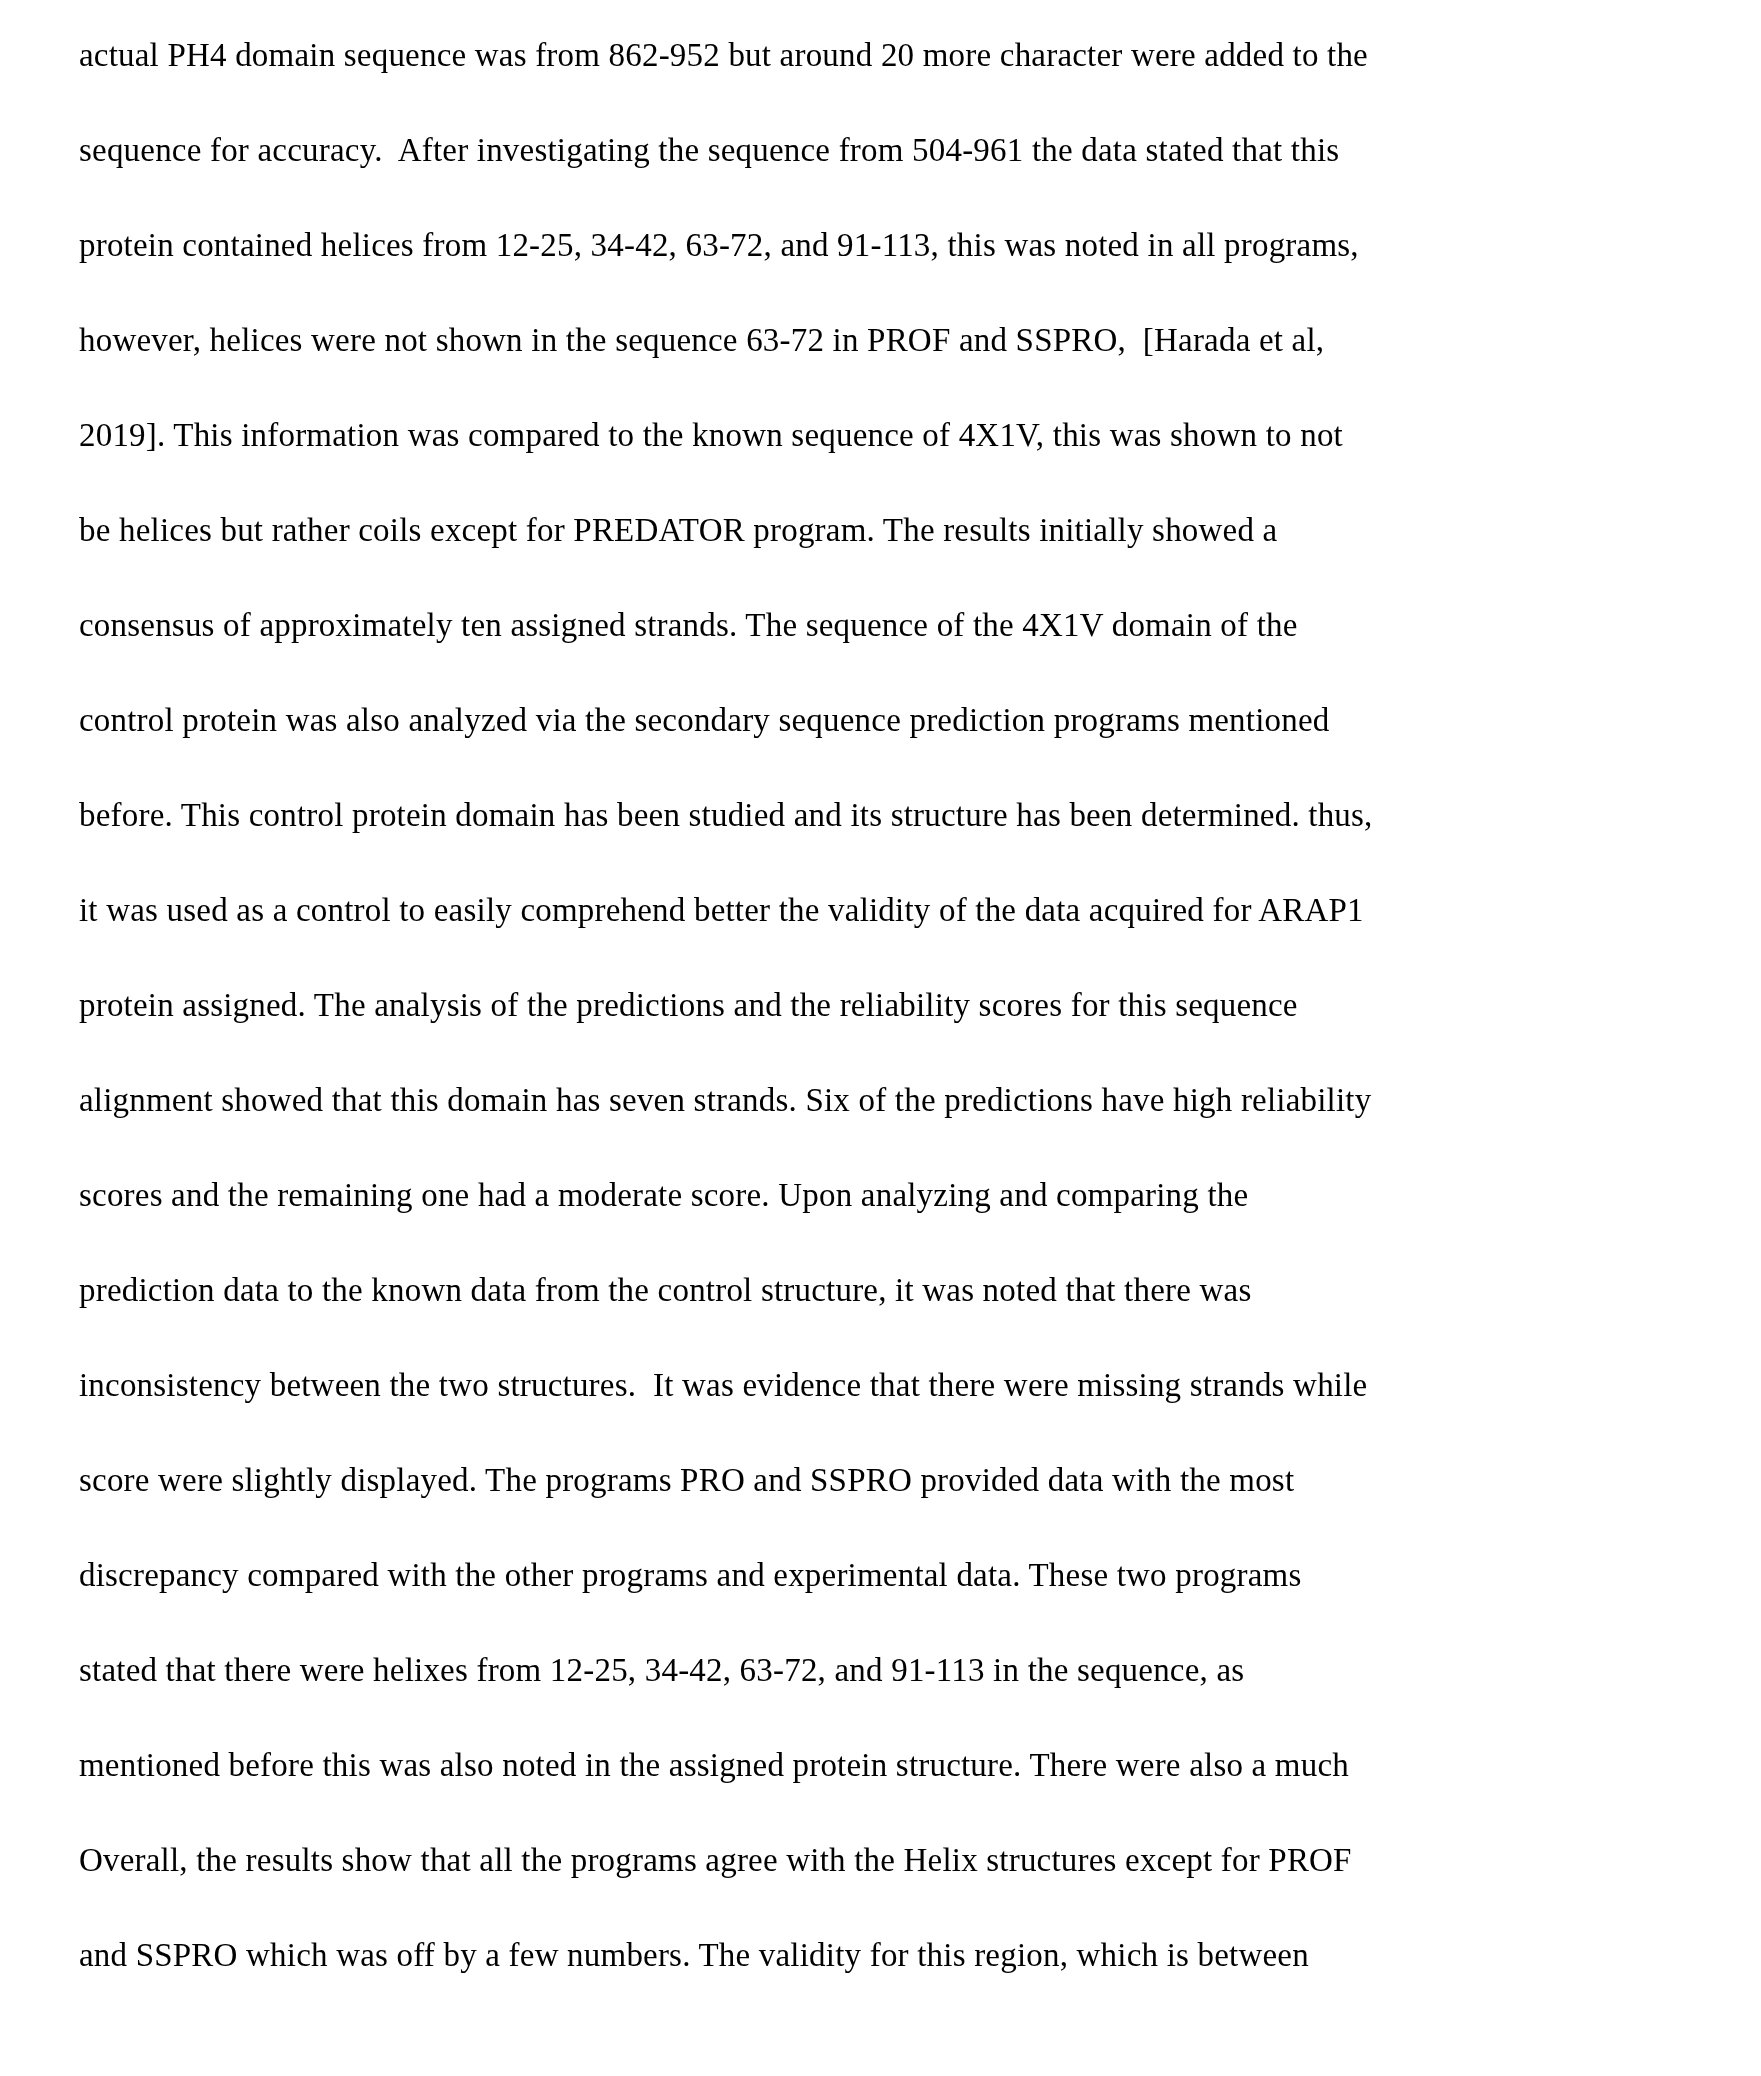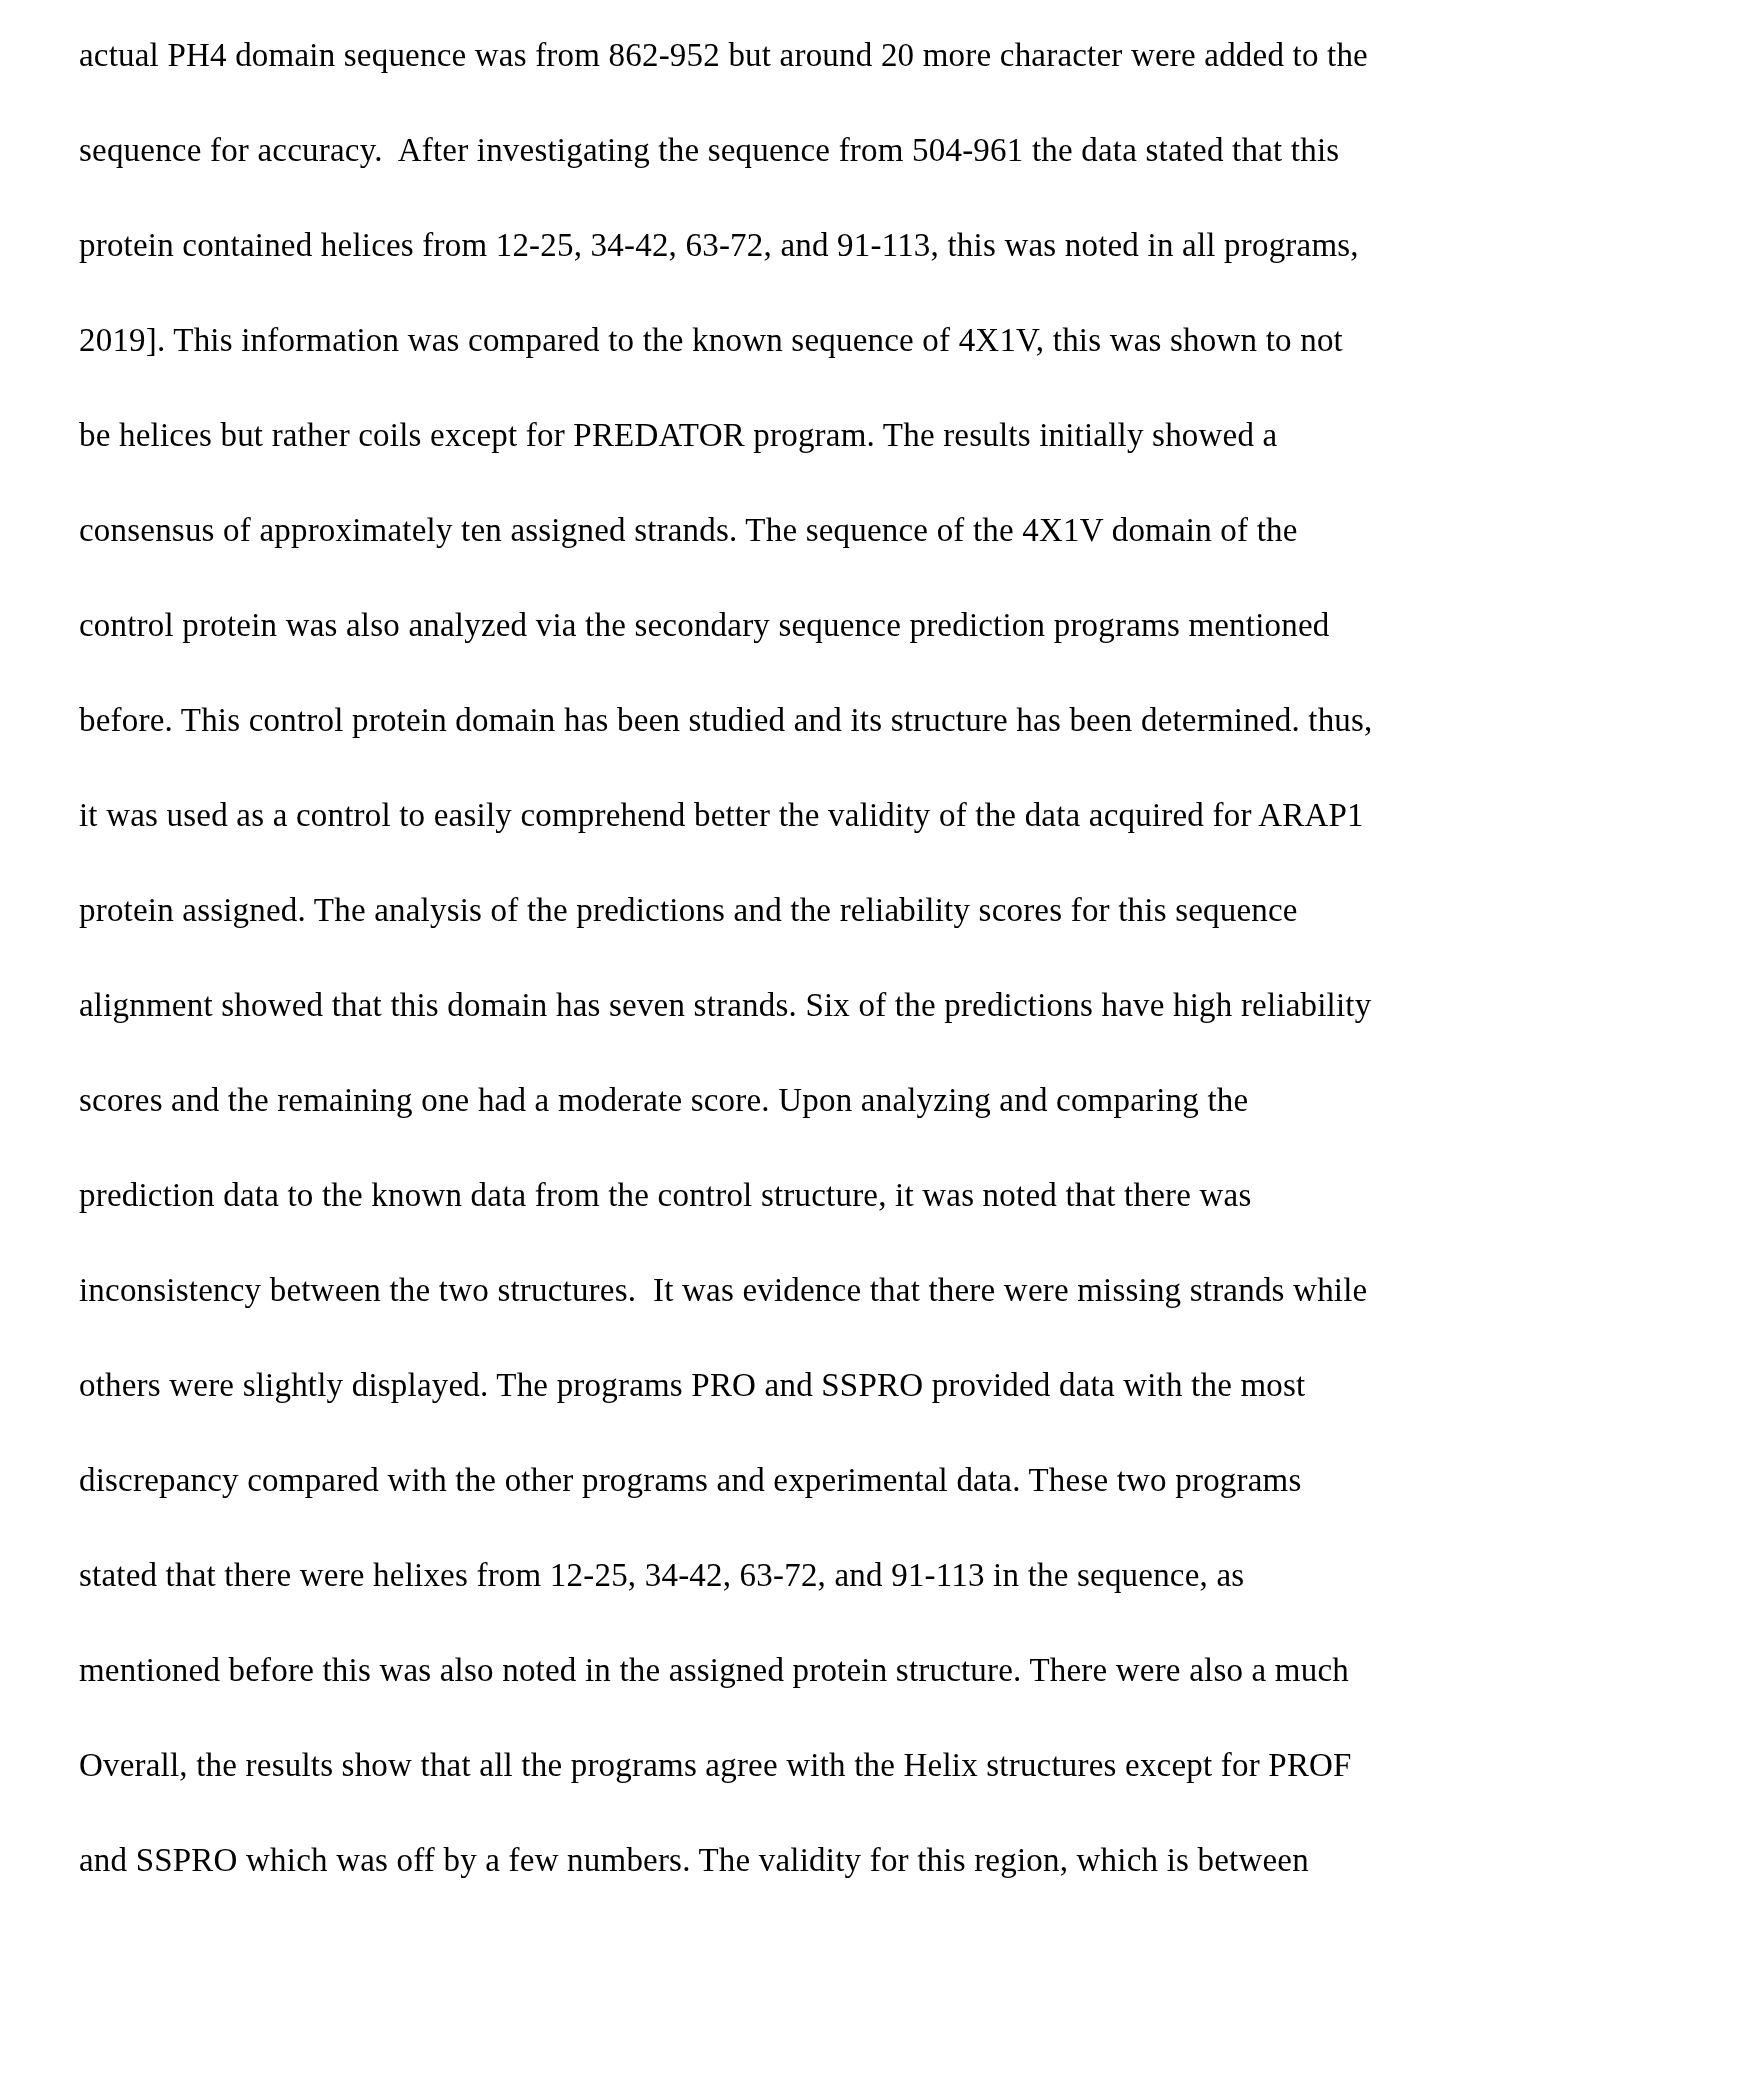--- a/index.html
+++ b/index.html
@@ -31,32 +31,33 @@
   }
 </style>
 </head>
 <body>
 
 <div class="page">
   <div class="text-block">
     <div class="line">actual PH4 domain sequence was from 862-952 but around 20 more character were added to the</div>
     <div class="line">sequence for accuracy.  After investigating the sequence from 504-961 the data stated that this</div>
     <div class="line">protein contained helices from 12-25, 34-42, 63-72, and 91-113, this was noted in all programs,</div>
+    <div class="line">however, helices were not shown in the sequence 63-72 in PROF and SSPRO,  [Harada et al,</div>
     <div class="line">2019]. This information was compared to the known sequence of 4X1V, this was shown to not</div>
     <div class="line">be helices but rather coils except for PREDATOR program. The results initially showed a</div>
     <div class="line">consensus of approximately ten assigned strands. The sequence of the 4X1V domain of the</div>
     <div class="line">control protein was also analyzed via the secondary sequence prediction programs mentioned</div>
     <div class="line">before. This control protein domain has been studied and its structure has been determined. thus,</div>
     <div class="line">it was used as a control to easily comprehend better the validity of the data acquired for ARAP1</div>
     <div class="line">protein assigned. The analysis of the predictions and the reliability scores for this sequence</div>
     <div class="line">alignment showed that this domain has seven strands. Six of the predictions have high reliability</div>
     <div class="line">scores and the remaining one had a moderate score. Upon analyzing and comparing the</div>
     <div class="line">prediction data to the known data from the control structure, it was noted that there was</div>
     <div class="line">inconsistency between the two structures.  It was evidence that there were missing strands while</div>
-    <div class="line">others were slightly displayed. The programs PRO and SSPRO provided data with the most</div>
+    <div class="line">score were slightly displayed. The programs PRO and SSPRO provided data with the most</div>
     <div class="line">discrepancy compared with the other programs and experimental data. These two programs</div>
     <div class="line">stated that there were helixes from 12-25, 34-42, 63-72, and 91-113 in the sequence, as</div>
     <div class="line">mentioned before this was also noted in the assigned protein structure. There were also a much</div>
     <div class="line">Overall, the results show that all the programs agree with the Helix structures except for PROF</div>
     <div class="line">and SSPRO which was off by a few numbers. The validity for this region, which is between</div>
 
   </div>
 
 </div>
 

